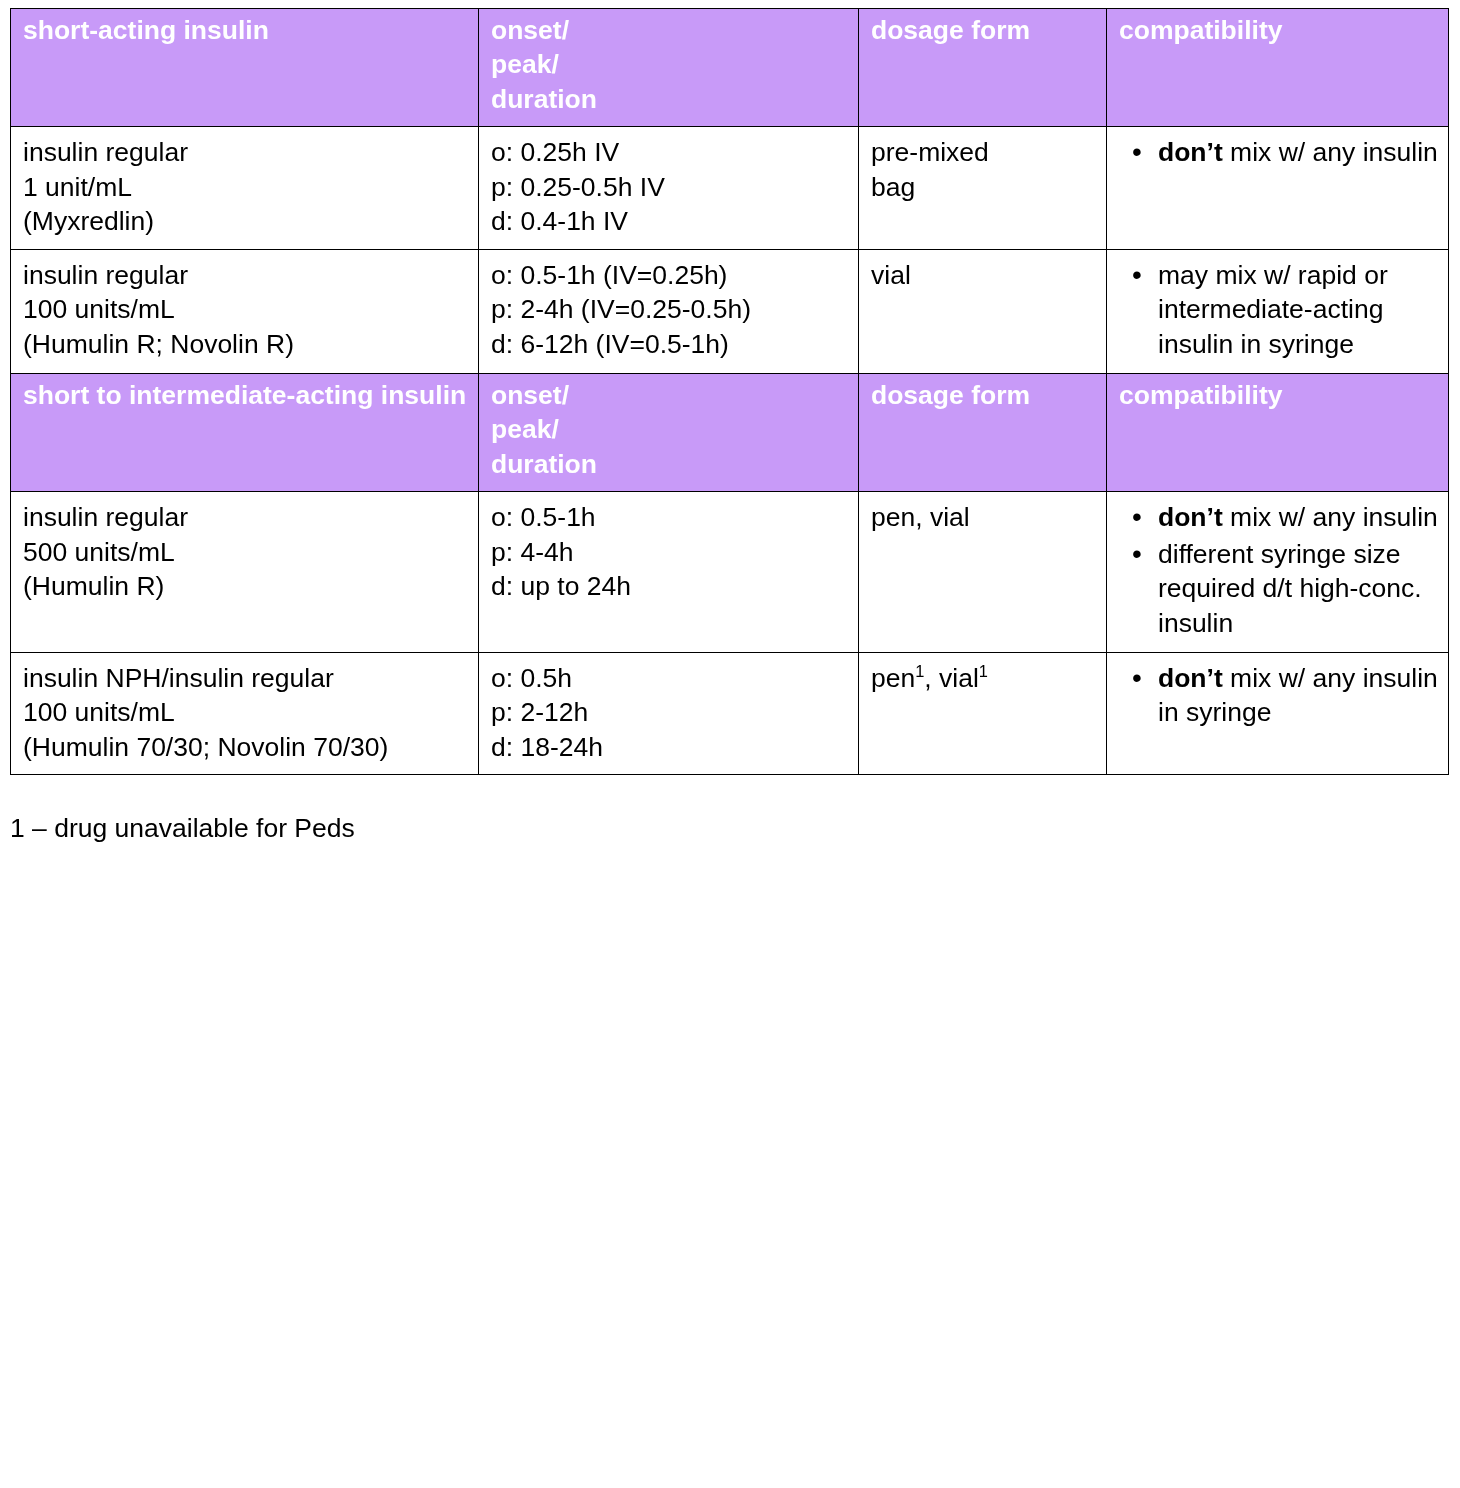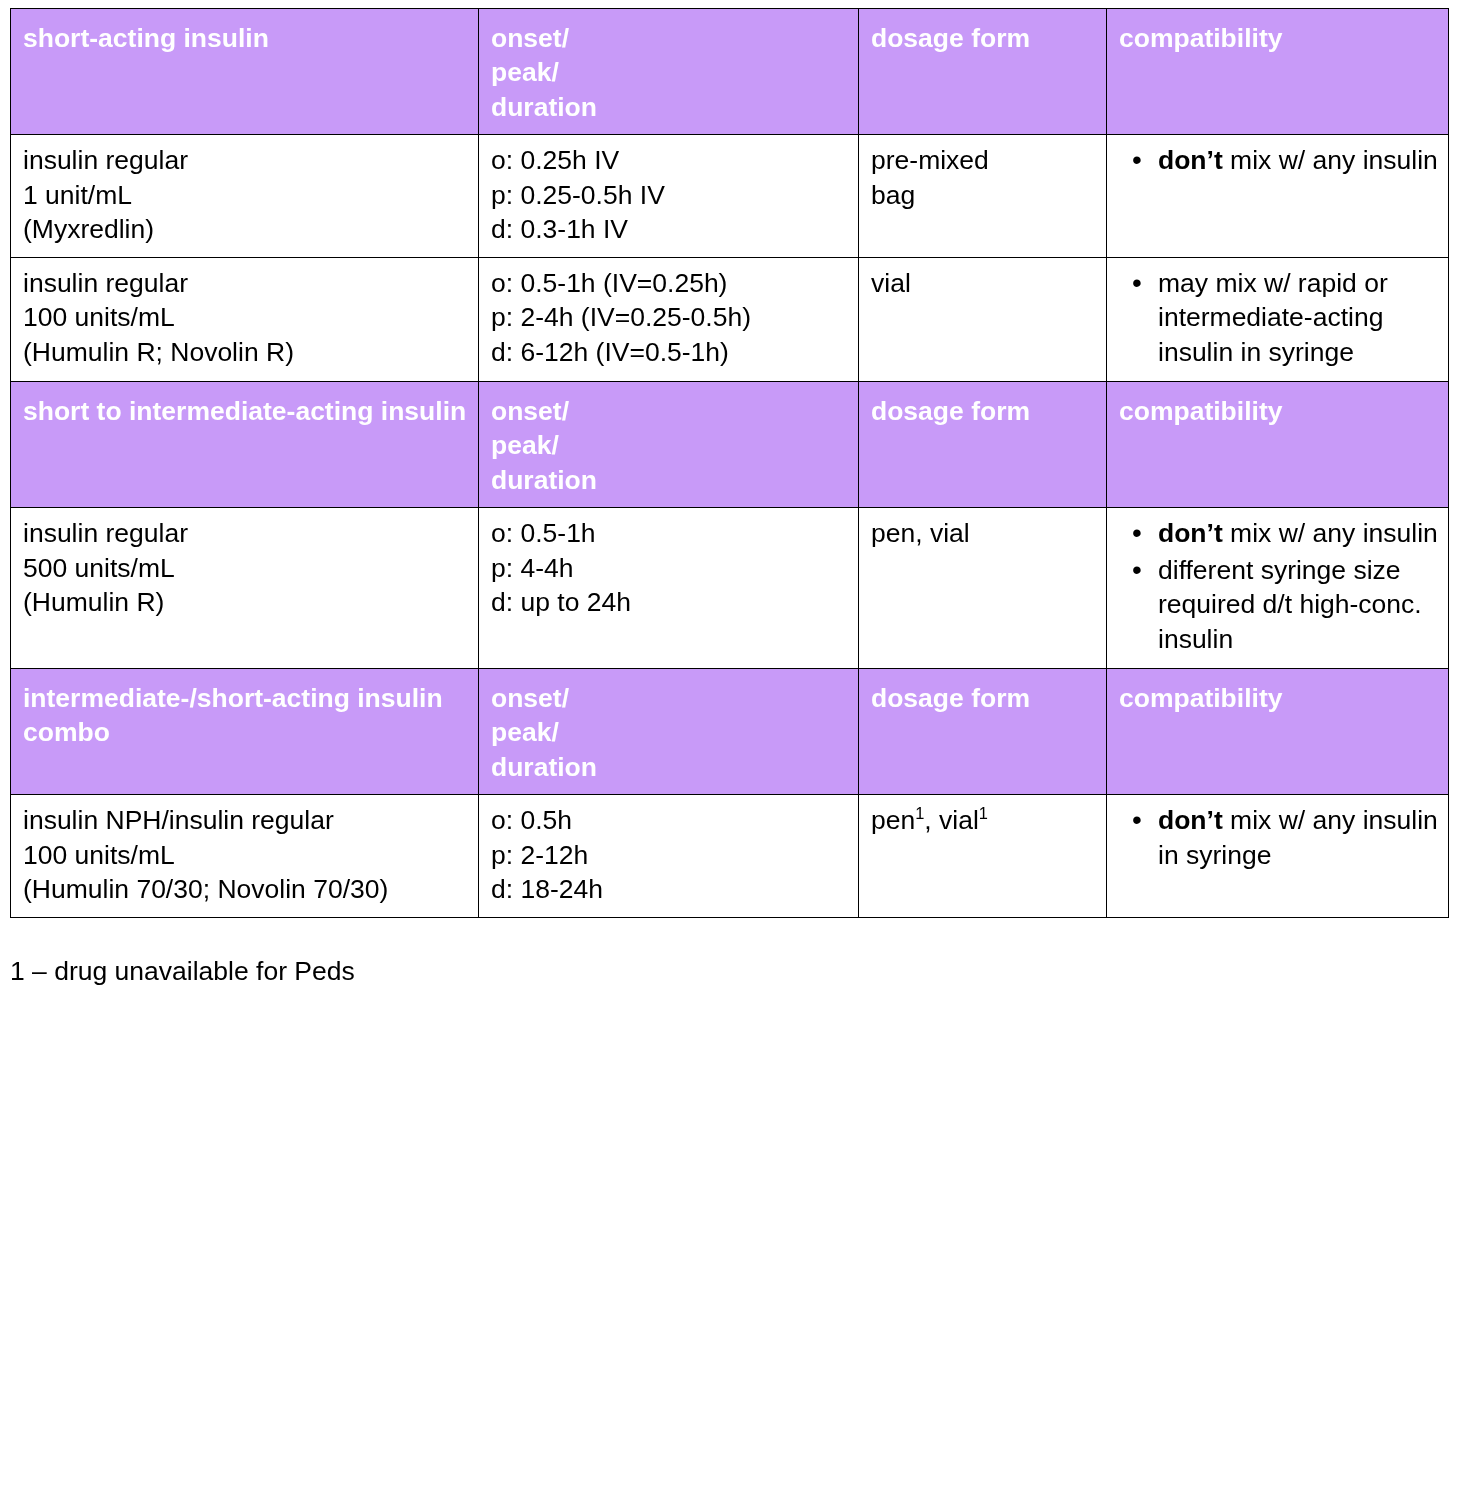--- a/index.html
+++ b/index.html
@@ -35,21 +35,21 @@
   col.c2 { width: 380px; }
   col.c3 { width: 248px; }
   col.c4 { width: 342px; }
 
   
   tr.hdr td {
     background: #c89af8;
     color: #ffffff;
     font-weight: bold;
     border-color: #000000;
-    padding-top: 12px;
+    padding-top: 4px;
     padding-bottom: 10px;
   }
   .stack span { display: block; }
 
   td.drug {
     font-weight: normal;
   }
   td.drug span { display: block; }
   td.opd span { display: block; }
   td.form span { display: block; }
@@ -108,21 +108,21 @@
 
       <tr>
         <td class="drug">
           <span>insulin regular</span>
           <span>1 unit/mL</span>
           <span>(Myxredlin)</span>
         </td>
         <td class="opd">
           <span>o: 0.25h IV</span>
           <span>p: 0.25-0.5h IV</span>
-          <span>d: 0.3-1h IV</span>
+          <span>d: 0.4-1h IV</span>
         </td>
         <td class="form">
           <span>pre-mixed</span>
           <span>bag</span>
         </td>
         <td>
           <ul class="compat">
             <li><span class="b">don’t</span><span> mix w/ any insulin</span></li>
           </ul>
         </td>
@@ -175,30 +175,20 @@
           <span>pen, vial</span>
         </td>
         <td>
           <ul class="compat">
             <li><span class="b">don’t</span><span> mix w/ any insulin</span></li>
             <li><span>different syringe size required d/t high-conc. insulin</span></li>
           </ul>
         </td>
       </tr>
 
-      <tr class="hdr">
-        <td>intermediate-/short-acting insulin combo</td>
-        <td class="stack">
-          <span>onset/</span>
-          <span>peak/</span>
-          <span>duration</span>
-        </td>
-        <td>dosage form</td>
-        <td>compatibility</td>
-      </tr>
 
       <tr>
         <td class="drug">
           <span>insulin NPH/insulin regular</span>
           <span>100 units/mL</span>
           <span>(Humulin 70/30; Novolin 70/30)</span>
         </td>
         <td class="opd">
           <span>o: 0.5h</span>
           <span>p: 2-12h</span>

